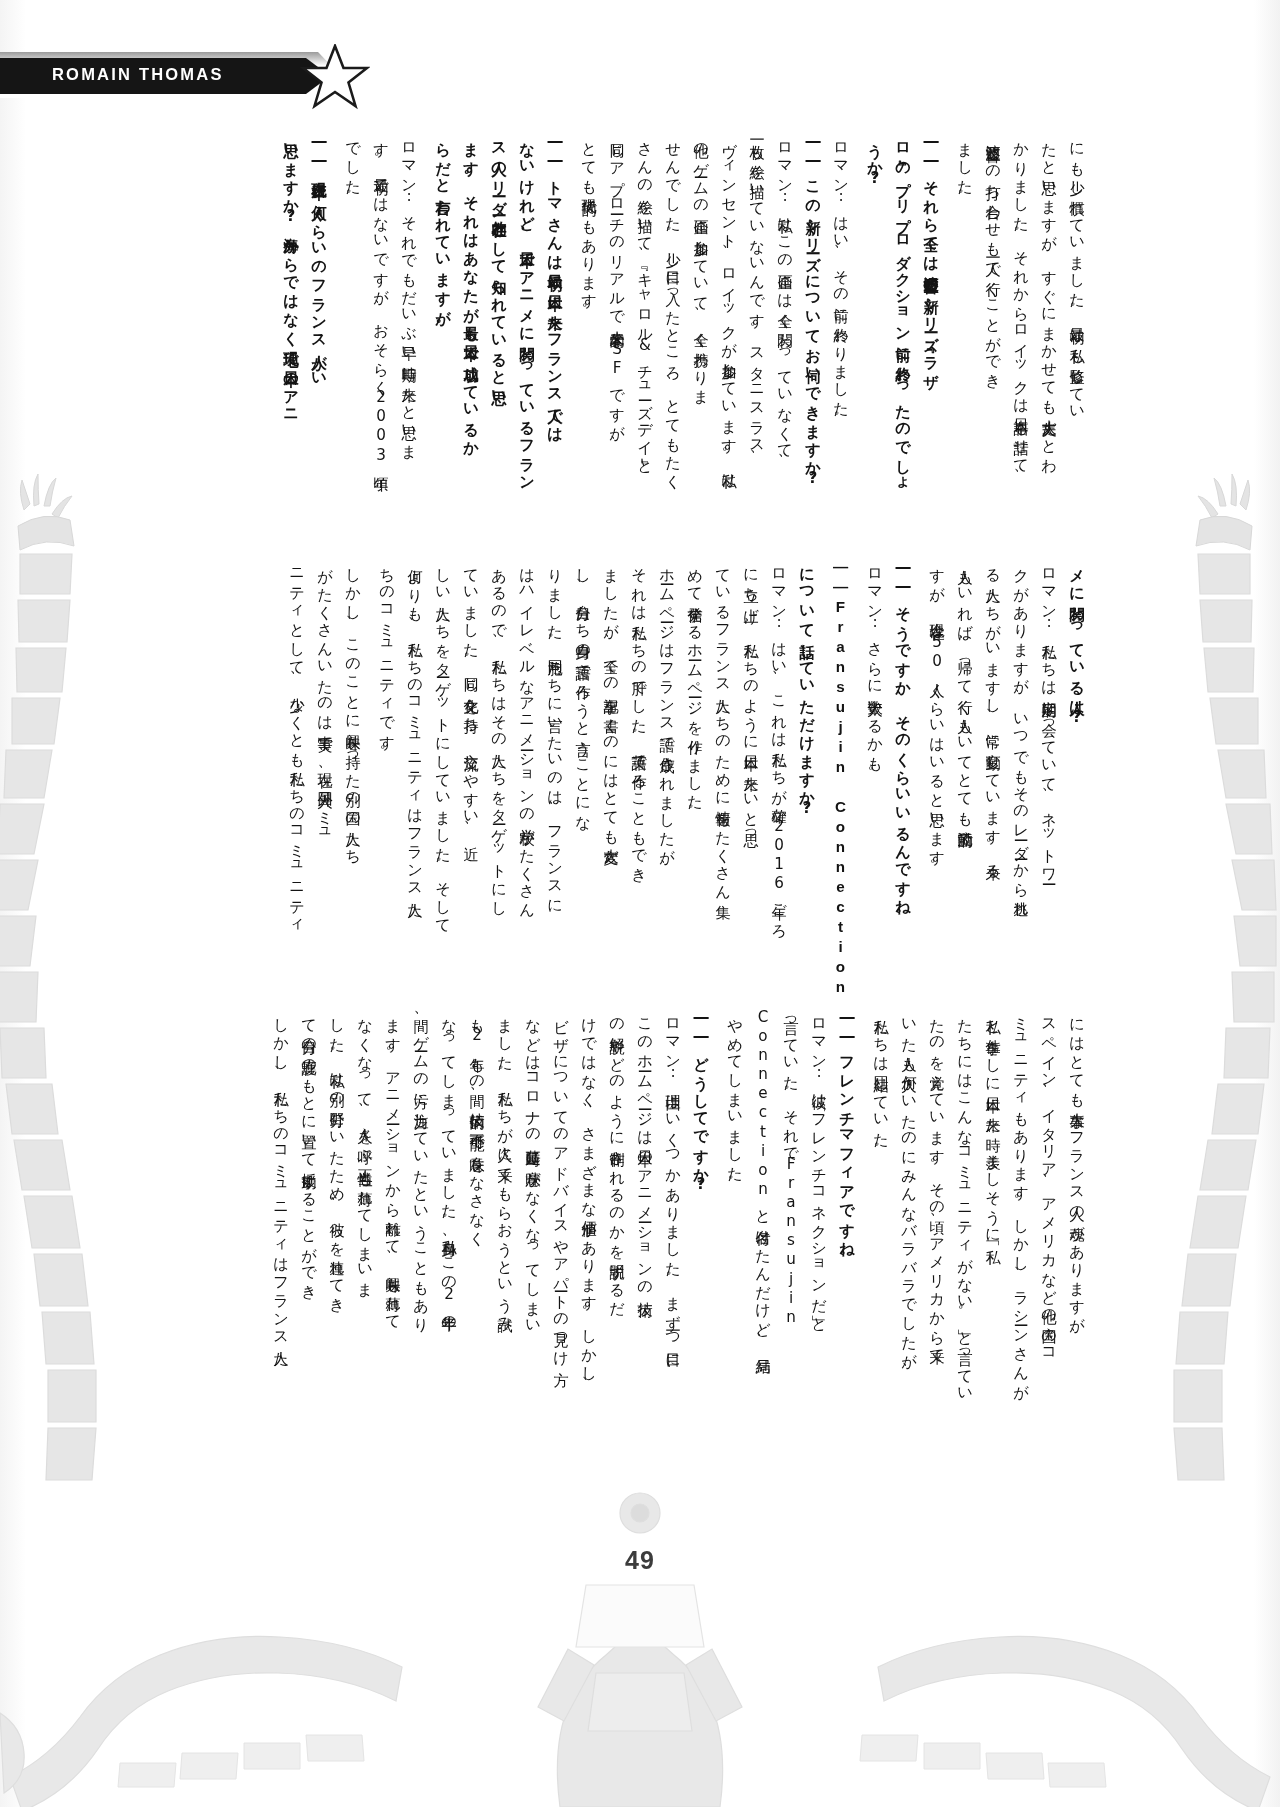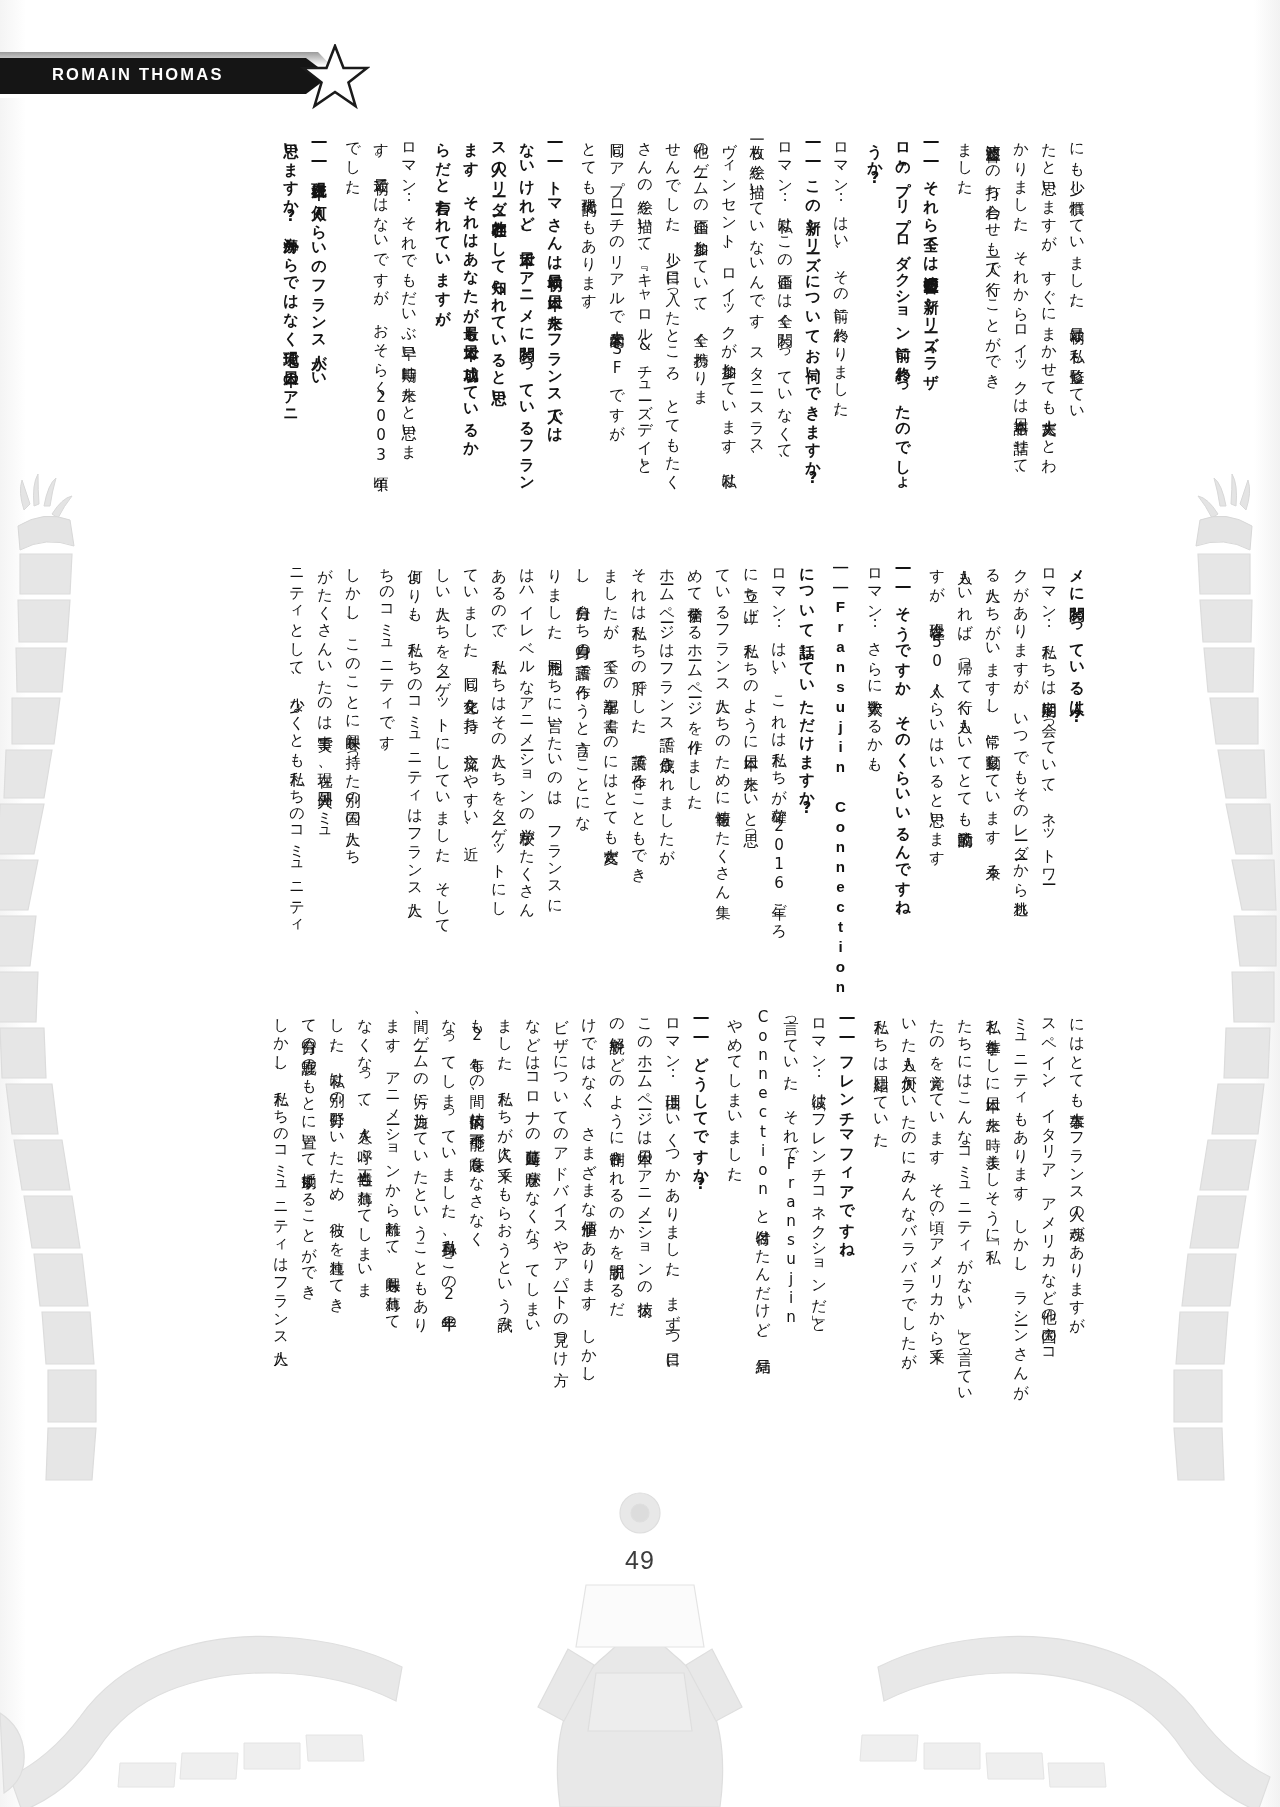--- a/index.html
+++ b/index.html
@@ -80,21 +80,21 @@
   #wm-bottom{ left: 0px;   bottom: 0px; width: 1280px; height: 330px; }
 
   
   #page-number {
     position: absolute;
     left: 0; right: 0;
     bottom: 232px;
     text-align: center;
     z-index: 4;
     font-size: 25px;
-    font-weight: normal;
+    font-weight: bold;
     letter-spacing: 1px;
     color: #3c3c3c;
     font-family: "Liberation Sans", "DejaVu Sans", sans-serif;
   }
 
   
   #article {
     position: absolute;
     left: 46px;  top: 126px;
     width: 1040px; height: 1560px;

